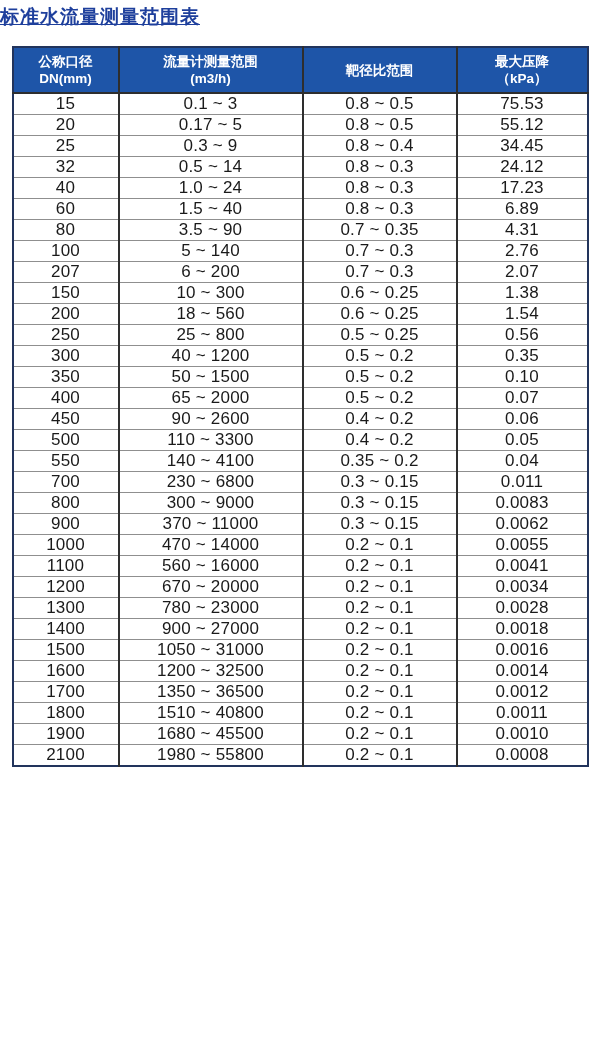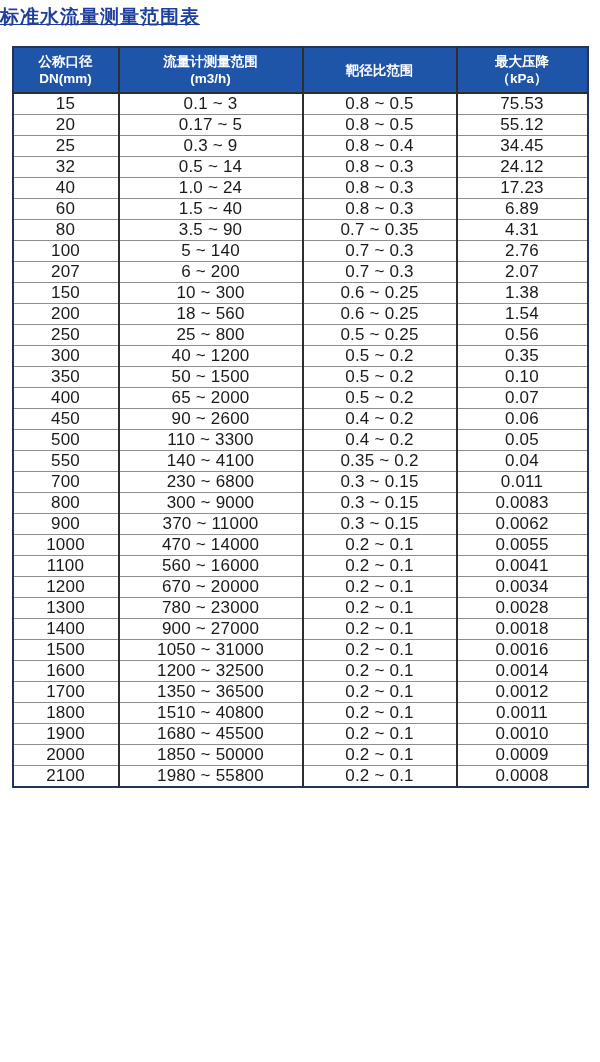--- a/index.html
+++ b/index.html
@@ -283,26 +283,20 @@
           <td>0.2 ~ 0.1</td>
           <td>0.0011</td>
         </tr>
         <tr>
           <td>1900</td>
           <td>1680 ~ 45500</td>
           <td>0.2 ~ 0.1</td>
           <td>0.0010</td>
         </tr>
         <tr>
-          <td>2000</td>
-          <td>1850 ~ 50000</td>
-          <td>0.2 ~ 0.1</td>
-          <td>0.0009</td>
-        </tr>
-        <tr>
           <td>2100</td>
           <td>1980 ~ 55800</td>
           <td>0.2 ~ 0.1</td>
           <td>0.0008</td>
         </tr>
       </tbody>
   </table>
 </div>
 
 </body></html>

